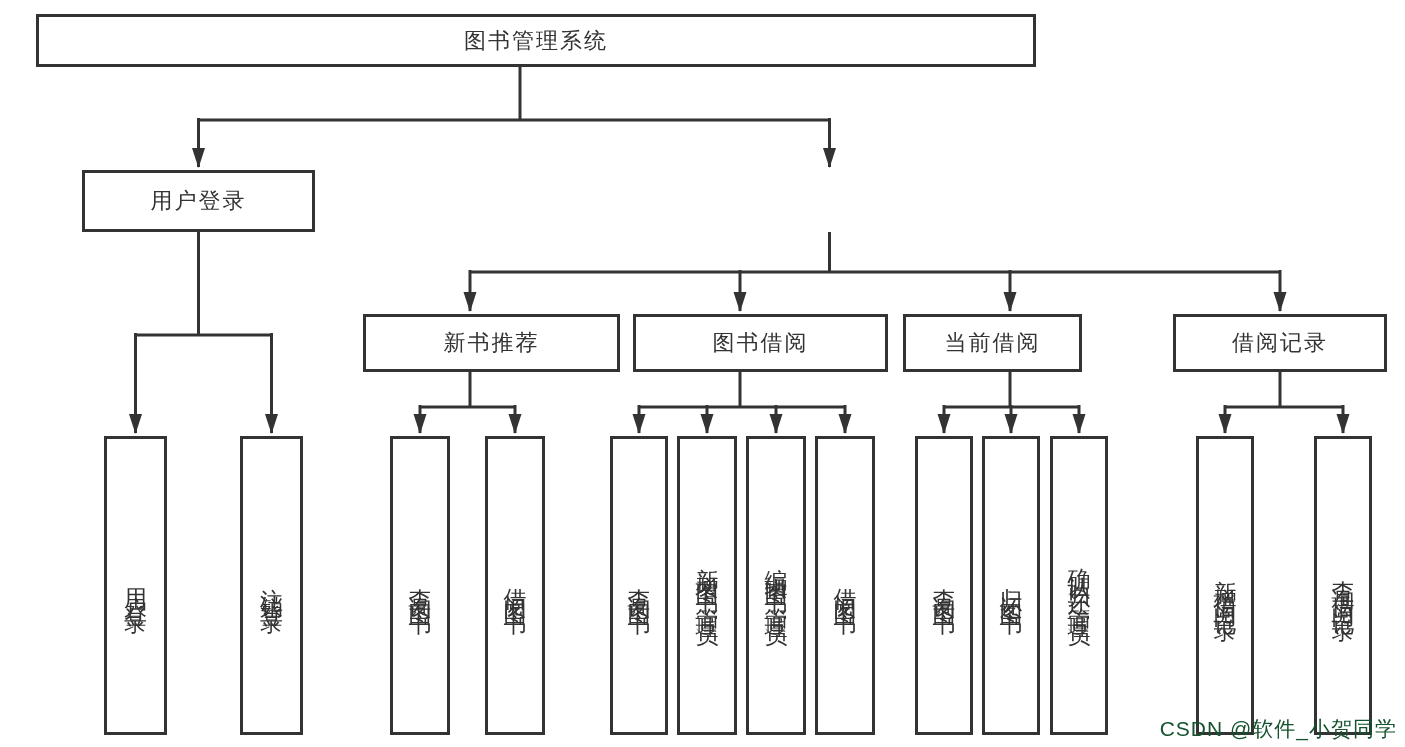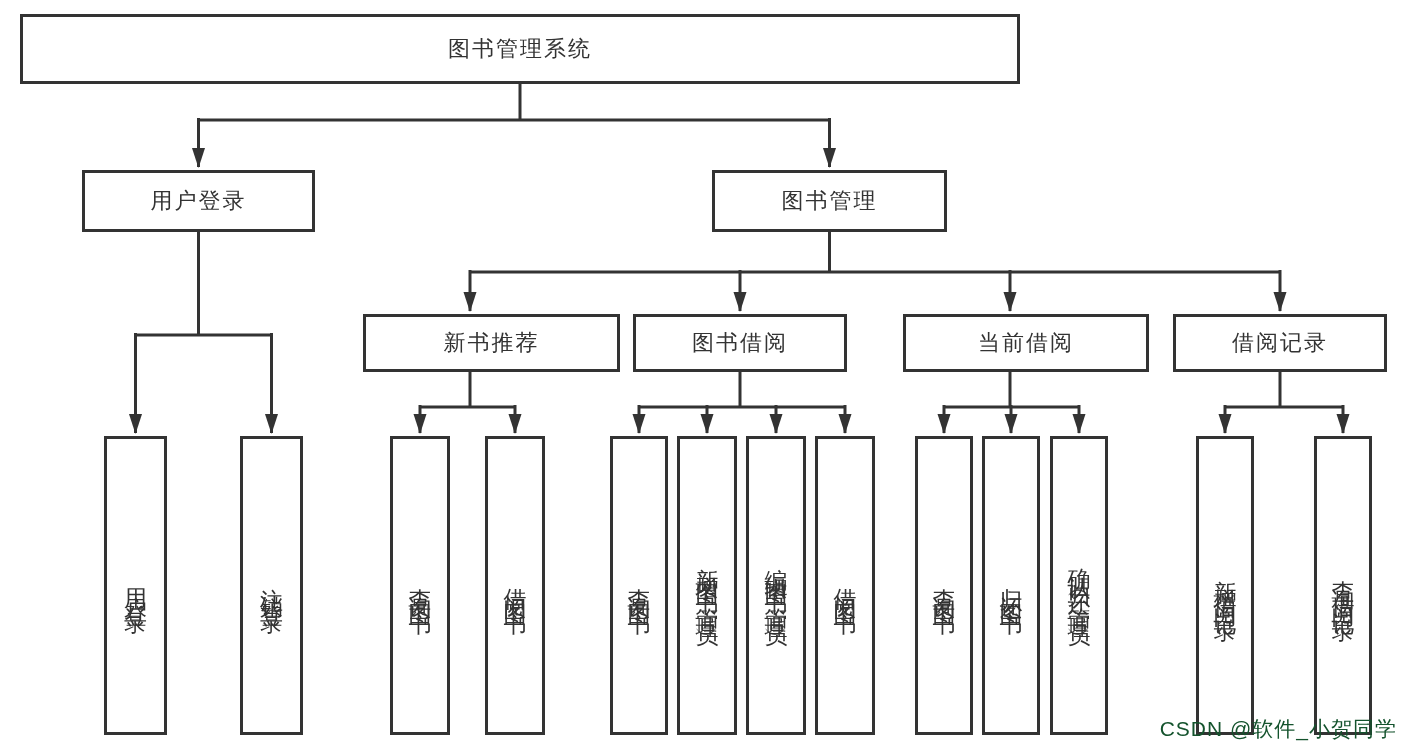--- a/index.html
+++ b/index.html
@@ -85,38 +85,35 @@
     <line class="cline" x1="944" y1="405" x2="944" y2="433" marker-end="url(#arrow)"></line>
     <line class="cline" x1="1011" y1="405" x2="1011" y2="433" marker-end="url(#arrow)"></line>
     <line class="cline" x1="1079" y1="405" x2="1079" y2="433" marker-end="url(#arrow)"></line>
 
     <line class="cline" x1="1280" y1="372" x2="1280" y2="407"></line>
     <line class="cline" x1="1225" y1="407" x2="1343" y2="407"></line>
     <line class="cline" x1="1225" y1="405" x2="1225" y2="433" marker-end="url(#arrow)"></line>
     <line class="cline" x1="1343" y1="405" x2="1343" y2="433" marker-end="url(#arrow)"></line>
   </svg>
 
-  <div class="hbox" style="left:20px;top:14px;width:1000px;height:70px;">
+  <div class="hbox" style="left:36px;top:14px;width:1000px;height:53px;">
     <span>图书管理系统</span>
   </div>
 
   <div class="hbox" style="left:82px;top:170px;width:233px;height:62px;">
     <span>用户登录</span>
   </div>
-  <div class="hbox" style="left:712px;top:170px;width:235px;height:62px;">
-    <span>图书管理</span>
-  </div>
 
   <div class="hbox" style="left:363px;top:314px;width:257px;height:58px;">
     <span>新书推荐</span>
   </div>
-  <div class="hbox" style="left:633px;top:314px;width:214px;height:58px;">
+  <div class="hbox" style="left:633px;top:314px;width:255px;height:58px;">
     <span>图书借阅</span>
   </div>
-  <div class="hbox" style="left:903px;top:314px;width:246px;height:58px;">
+  <div class="hbox" style="left:903px;top:314px;width:179px;height:58px;">
     <span>当前借阅</span>
   </div>
   <div class="hbox" style="left:1173px;top:314px;width:214px;height:58px;">
     <span>借阅记录</span>
   </div>
 
   <div class="vbox" style="left:104px;width:63px;">
     <span class="vtext">用户登录</span>
   </div>
   <div class="vbox" style="left:240px;width:63px;">

